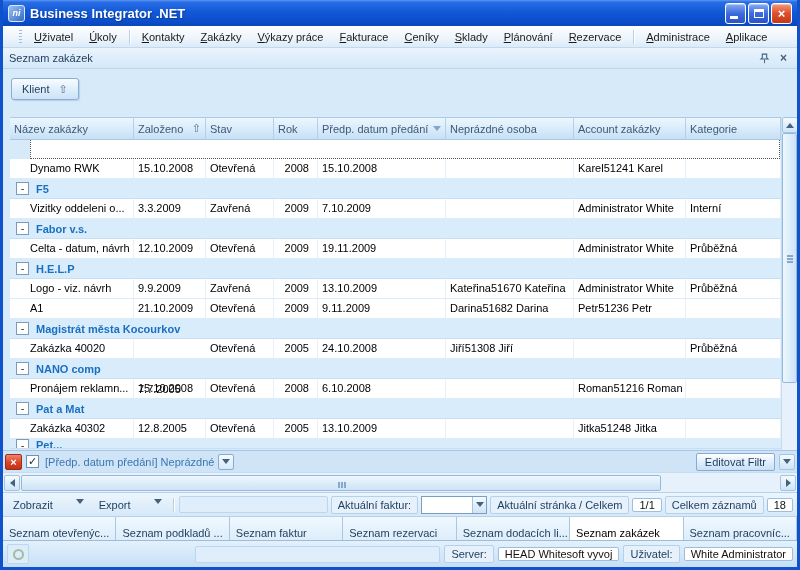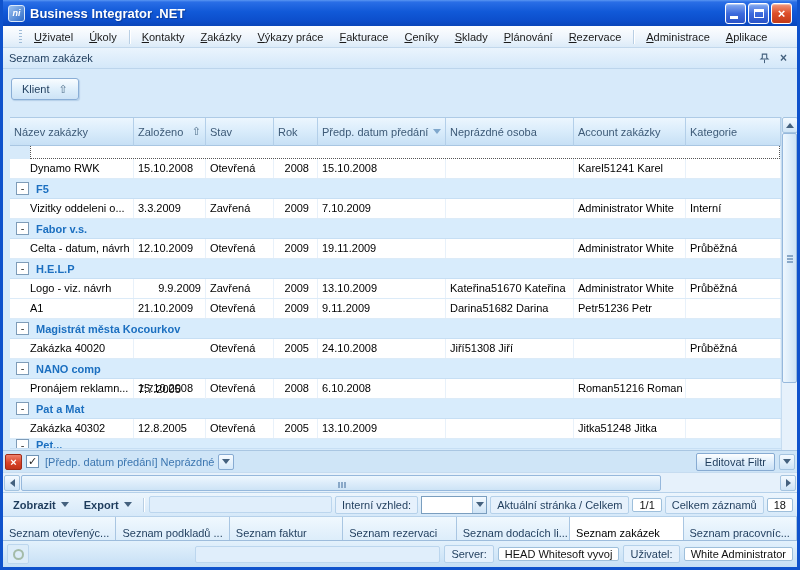--- a/index.html
+++ b/index.html
@@ -42,21 +42,21 @@
   
   .groupby { height:48px; flex:0 0 48px; background:#d7eafa; padding:9px 0 0 8px; }
   .field-chip { display:inline-flex; align-items:center; height:22px; padding:0 10px;
     border:1px solid #8aaed6; border-radius:3px; color:#1e3c5c;
     background:linear-gradient(180deg,#f8fcff 0%,#ddeefb 55%,#cde3f6 100%); box-shadow:1px 1px 1px rgba(120,160,200,.35); }
   .field-chip .sort-glyph { margin-left:9px; }
 
   
   .grid-area { flex:1; position:relative; background:#d7eafa; padding-left:7px; padding-right:16px; overflow:hidden; }
   .grid-header { height:22px; display:flex; border-top:1px solid #aecbe6; }
-  .gh-cell { height:28px; display:flex; align-items:center; justify-content:space-between; padding:0 4px;
+  .gh-cell { height:22px; display:flex; align-items:center; justify-content:space-between; padding:0 4px;
     background:linear-gradient(180deg,#ecf6fe 0%,#d9ecfb 50%,#c7e0f5 100%);
     border-right:1px solid #b3cfe9; border-bottom:1px solid #a9c6e2; color:#3d5a77; overflow:hidden; white-space:nowrap; }
   .sort-glyph { color:#55748f; font-size:11px; }
   .funnel { width:0; height:0; border-left:4px solid transparent; border-right:4px solid transparent;
     border-top:5px solid #7fa7cc; margin-left:4px; }
   .grid-body { overflow:hidden; }
   .new-row { height:20px; margin-left:20px; margin-right:1px; background:#fff; border:1px dotted #555; }
   .drow { height:20px; display:flex; background:#fff; border-bottom:1px solid #dcebf8; }
   .dcell { height:100%; padding:0 4px; line-height:19px; overflow:hidden; white-space:nowrap; border-right:1px solid #e8f1fa; }
   .dcell.c0 { padding-left:20px; }
@@ -99,21 +99,21 @@
   .mini-drop { width:16px; height:16px; display:flex; align-items:center; justify-content:center;
     border:1px solid #87abd2; border-radius:2px; background:linear-gradient(180deg,#f7fbff,#d6e9f9); }
   .filter-spacer { flex:1; }
   .btn { height:18px; padding:8px 8px; display:inline-flex; align-items:center; color:#1e3c5c;
     border:1px solid #87abd2; border-radius:2px;
     background:linear-gradient(180deg,#fdfeff 0%,#ddedfb 55%,#c9e0f5 100%); }
 
   
   .toolbar { height:24px; flex:0 0 24px; display:flex; align-items:center; gap:3px; padding:0 4px;
     background:linear-gradient(180deg,#ecf5fd 0%,#d6e9f9 100%); border-top:1px solid #b6d1ea; }
-  .tool-drop { display:inline-flex; align-items:center; gap:5px; padding:2px 6px; color:#1e3c5c;font-weight:bold; }
+  .tool-drop { display:inline-flex; gap:23px; padding:2px 6px; color:#1e3c5c; }
   .tool-sep { width:1px; height:14px; background:#b9cfe4; box-shadow:1px 0 0 #fff; margin:0 2px; }
   .inset-box { flex:1; height:17px; background:#e0eefb; border:1px solid #bcd6ee; border-radius:2px; }
   .lightbox { height:18px; display:inline-flex; align-items:center; padding:0 6px; color:#1e3c5c;
     background:#e6f1fc; border:1px solid #b5d1ea; border-radius:2px; white-space:nowrap; }
   .whitebox { height:14px; display:inline-flex; align-items:center; padding:0 6px; color:#111;
     background:#fff; border:1px solid #9ebfdb; border-radius:2px; white-space:nowrap; }
   .combo { width:66px; height:18px; background:#fff; border:1px solid #7a9ebf; display:flex; align-items:center; }
   .combo-arrow { margin-left:auto; width:14px; height:16px; display:flex; align-items:center; justify-content:center;
     background:linear-gradient(180deg,#f4faff,#cfe4f6); border-left:1px solid #a5c4e0; }
 
@@ -258,21 +258,21 @@
           <div class="dcell c5" style="width: 128px;"></div>
           <div class="dcell c6" style="width: 112px;">Administrator White</div>
           <div class="dcell c7" style="flex: 1 1 0%;">Průběžná</div>
         </div>
         <div class="grow">
           <span class="minusbox">-</span>
           <span class="glabel">H.E.L.P</span>
         </div>
         <div class="drow">
           <div class="dcell c0" style="width: 124px;">Logo - viz. návrh</div>
-          <div class="dcell c1" style="width: 72px; text-align: right;">9.9.2009</div>
+          <div class="dcell c1" style="width: 72px;">9.9.2009</div>
           <div class="dcell c2" style="width: 68px;">Zavřená</div>
           <div class="dcell c3" style="width: 44px;">2009</div>
           <div class="dcell c4" style="width: 128px;">13.10.2009</div>
           <div class="dcell c5" style="width: 128px;">Kateřina51670 Kateřina</div>
           <div class="dcell c6" style="width: 112px;">Administrator White</div>
           <div class="dcell c7" style="flex: 1 1 0%;">Průběžná</div>
         </div>
         <div class="drow">
           <div class="dcell c0" style="width: 124px;">A1</div>
           <div class="dcell c1" style="width: 72px;">21.10.2009</div>
@@ -370,21 +370,21 @@
     <span class="tool-drop">
       <span>Zobrazit</span>
       <span class="tri-down"></span>
     </span>
     <span class="tool-drop">
       <span>Export</span>
       <span class="tri-down"></span>
     </span>
     <span class="tool-sep"></span>
     <span class="inset-box"></span>
-    <span class="lightbox">Interní vzhled:</span>
+    <span class="lightbox">Aktuální faktur:</span>
     <span class="combo">
       <span></span>
       <span class="combo-arrow">
           <span class="tri-down"></span>
         </span>
     </span>
     <span class="lightbox">Aktuální stránka / Celkem</span>
     <span class="whitebox">1/1</span>
     <span class="lightbox">Celkem záznamů</span>
     <span class="whitebox">18</span>

